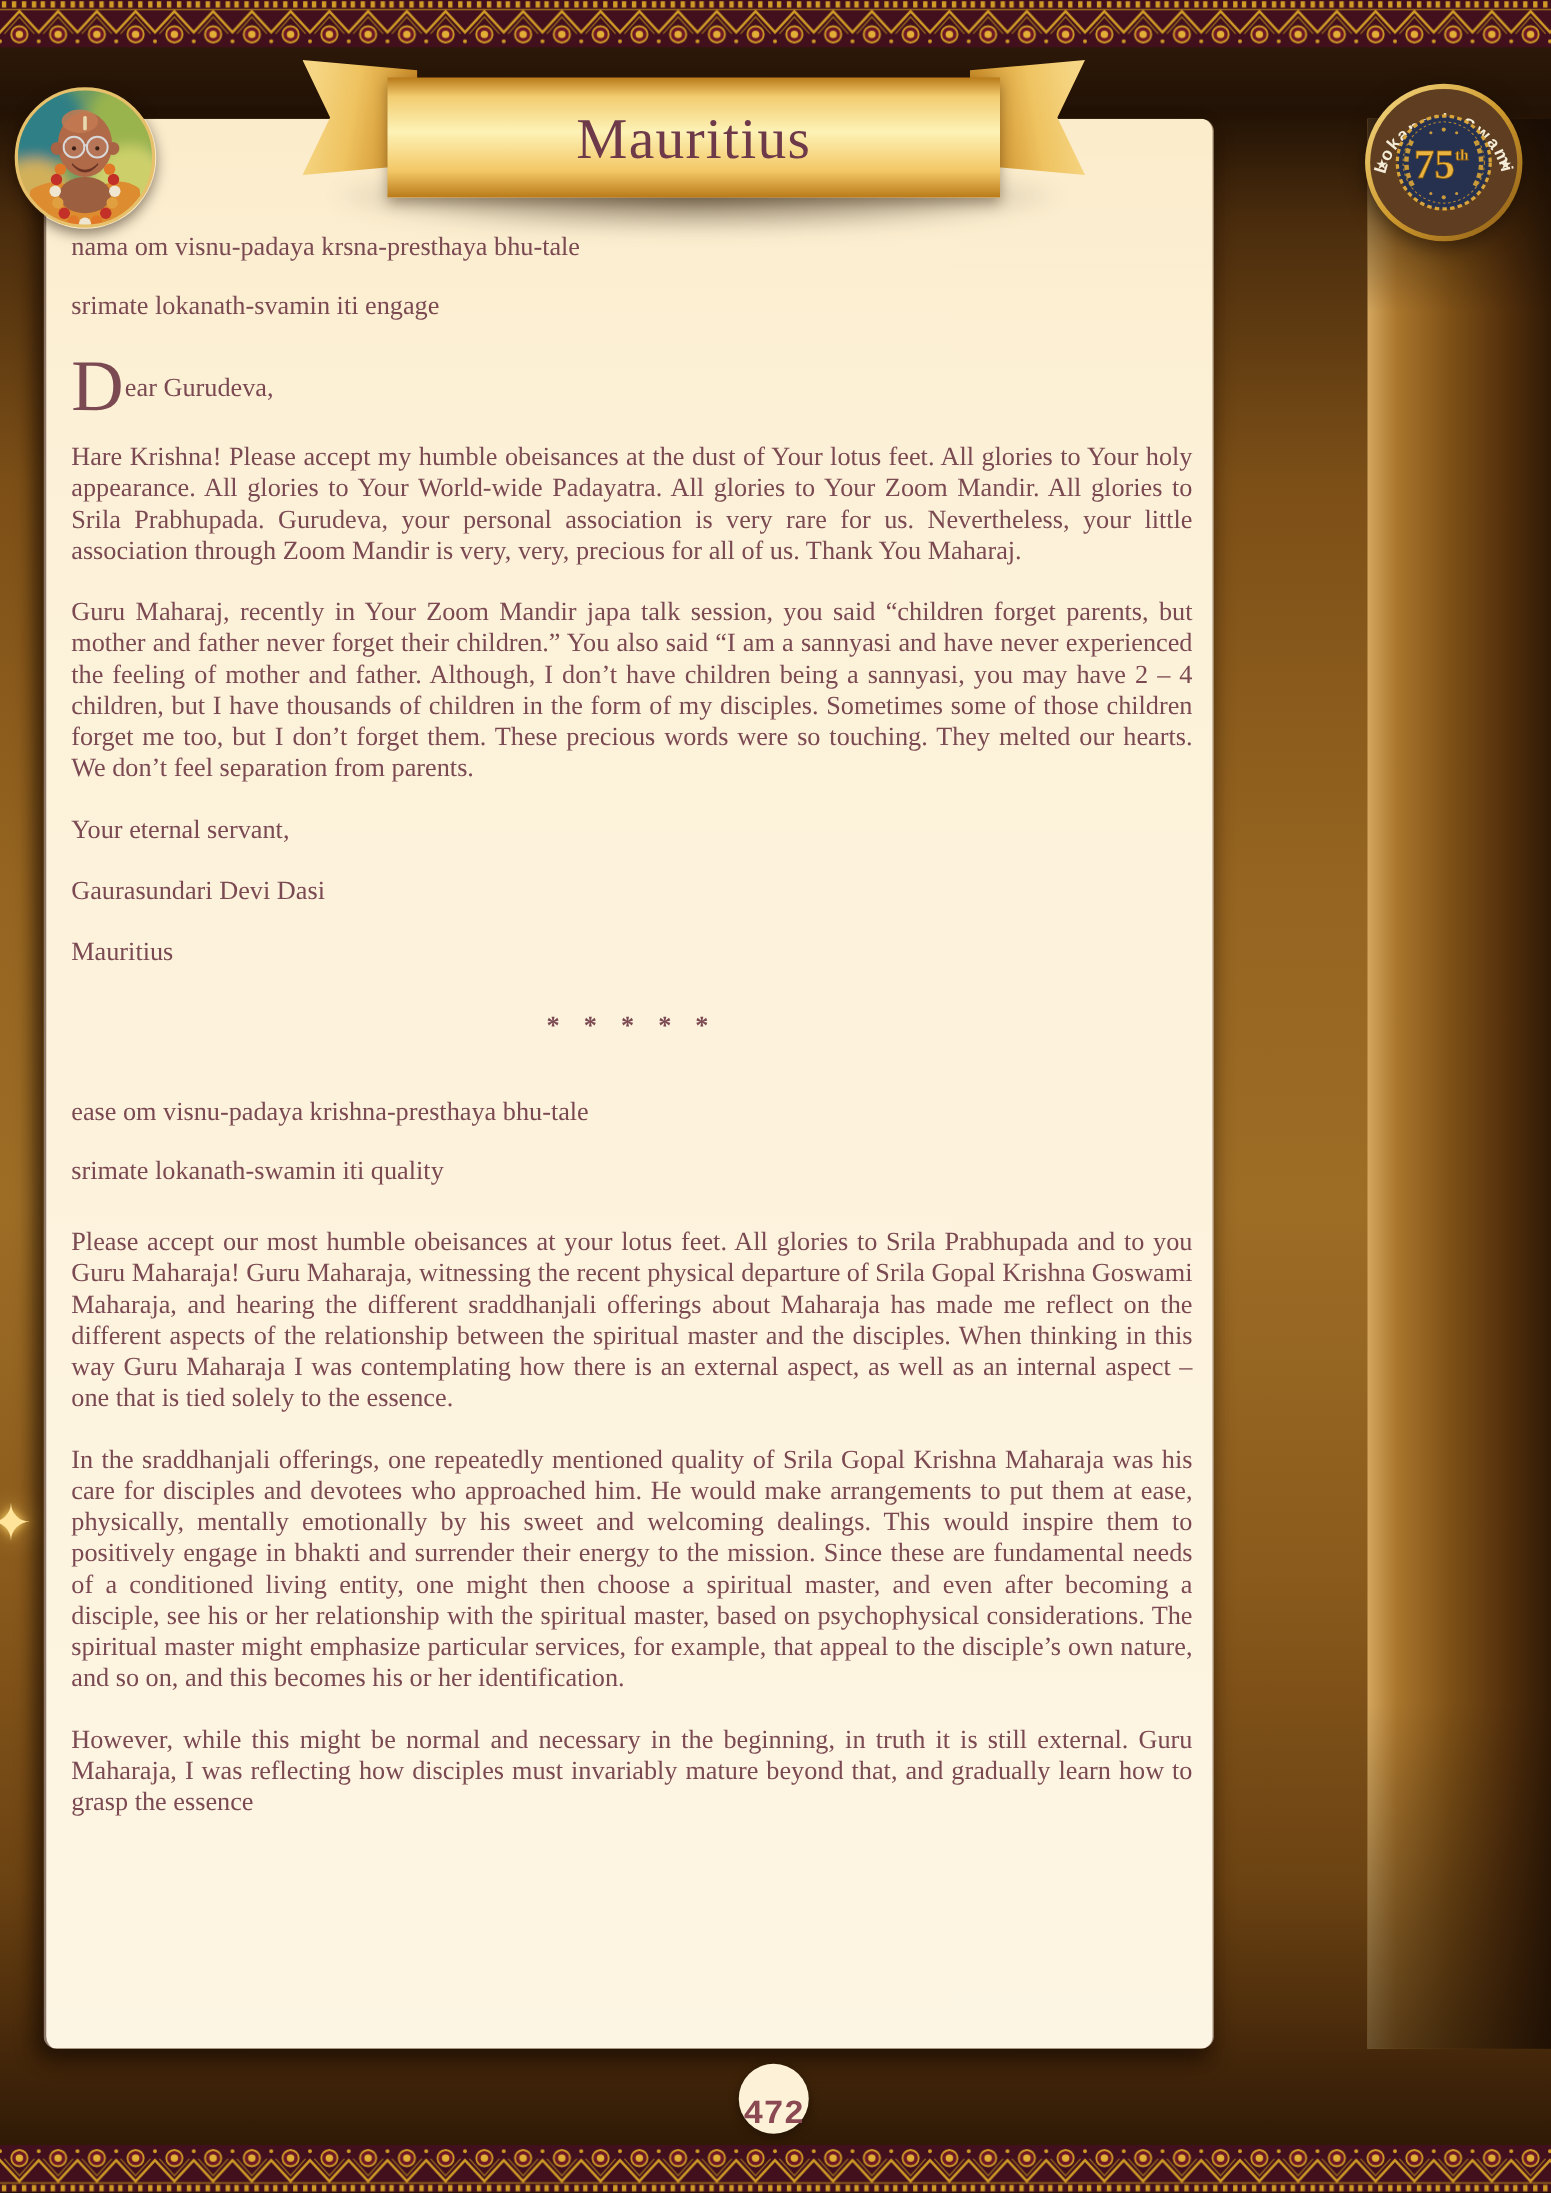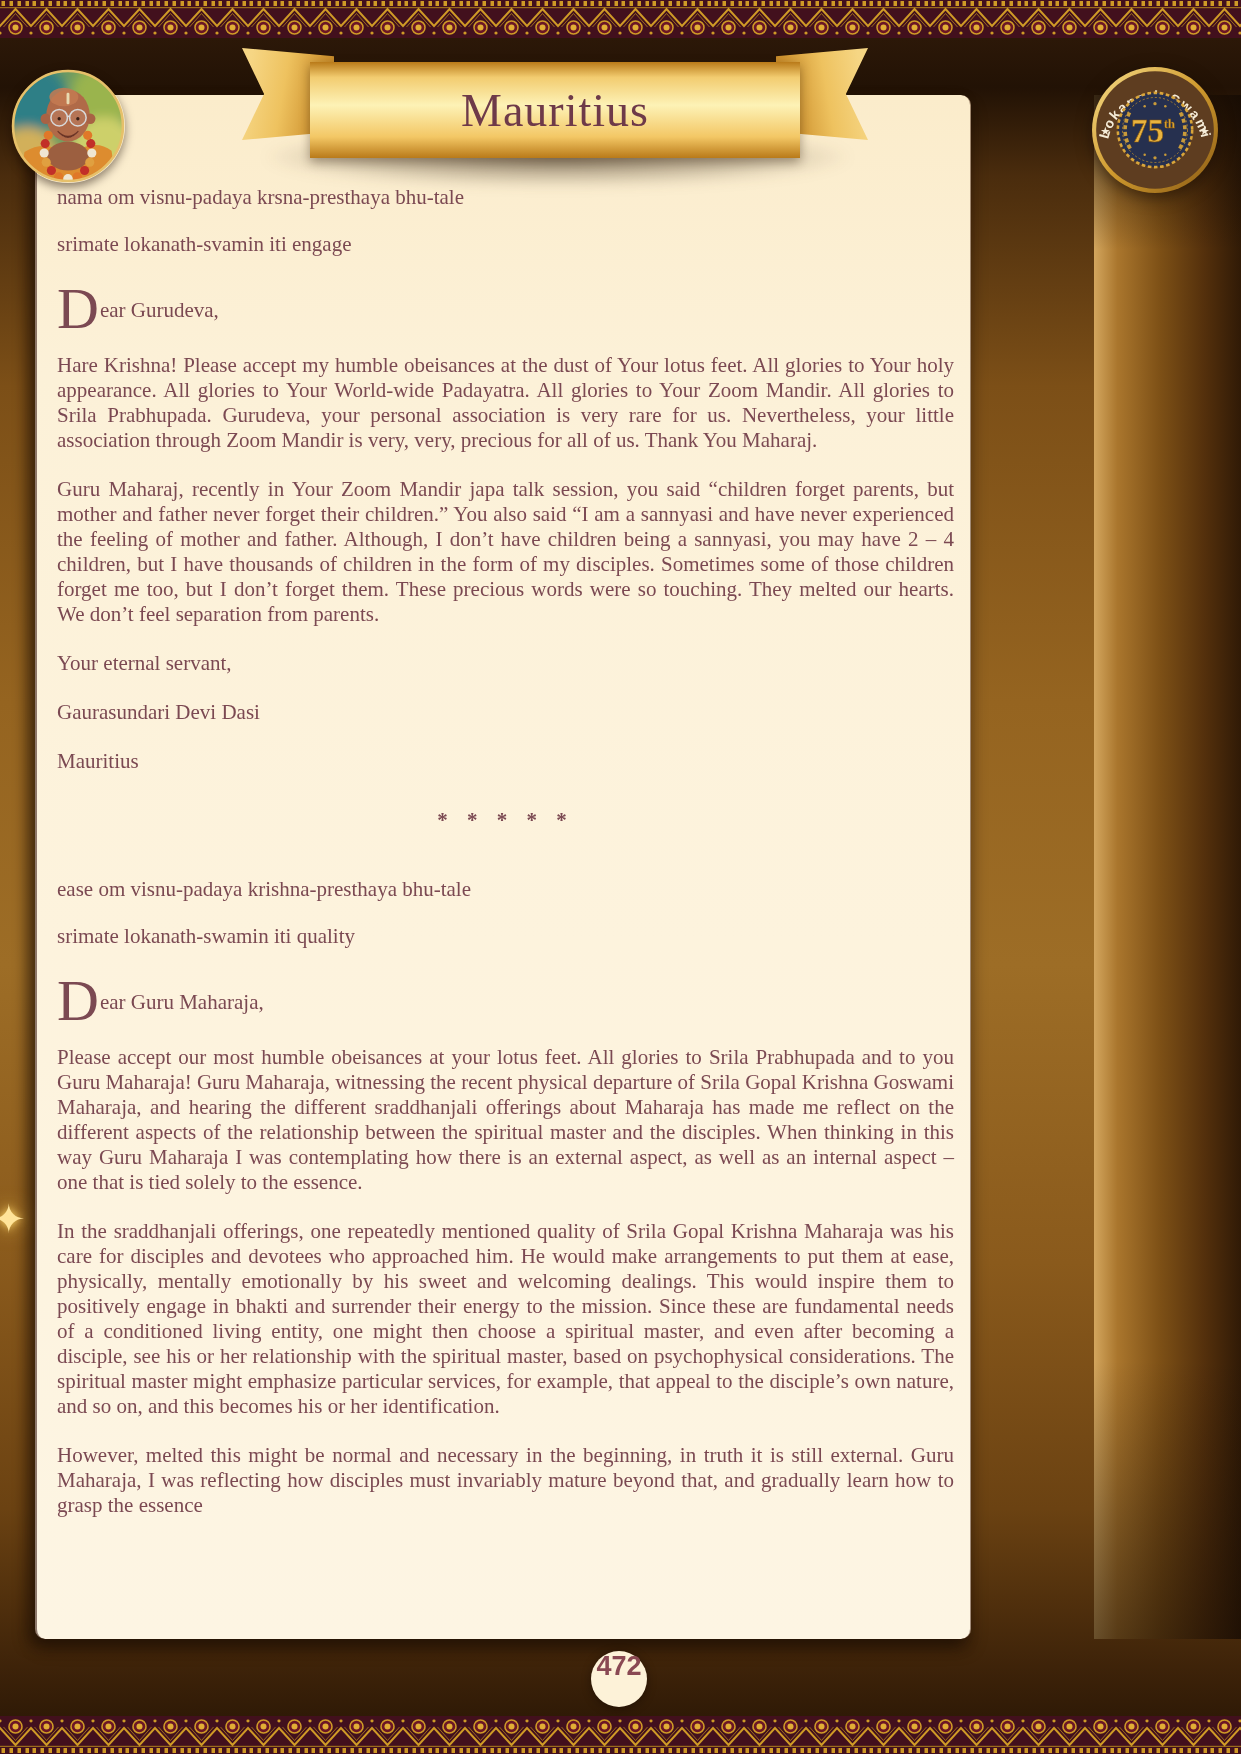--- a/index.html
+++ b/index.html
@@ -73,23 +73,23 @@
   }
   
   .photo{position:absolute;left:11px;top:69px;width:114px;height:114px;border-radius:50%;
     box-shadow:0 4px 10px rgba(25,12,4,.5);}
   
   .badge{position:absolute;left:1091px;top:66px;width:128px;height:128px;
     filter:drop-shadow(0 4px 8px rgba(20,10,4,.55));}
   
   .page-number{
     position:absolute;left:591px;top:1651px;width:56px;height:56px;border-radius:50%;
-    background:#fdf2d8;display:flex;align-items:flex-start;justify-content:center;
+    background:#fdf2d8;display:flex;align-items:flex-end;justify-content:center;
     box-shadow:0 2px 8px rgba(20,10,4,.5);
-    font-family:Liberation Sans, sans-serif;font-weight:bold;font-size:27px;color:#8a4953;
+    font-family:Liberation Mono, monospace;font-weight:bold;font-size:27px;color:#8a4953;
   }
   
   .sparkle{
     position:absolute;left:-8px;top:1196px;font-size:40px;color:#ffe49a;
     text-shadow:0 0 8px #ffd86b,0 0 22px rgba(255,205,90,.8);
     font-family:"DejaVu Sans", sans-serif;
   }
 </style>
 </head>
 <body>
@@ -135,24 +135,23 @@
       <p class="closing-line">Your eternal servant,</p>
       <p class="closing-line">Gaurasundari Devi Dasi</p>
       <p class="closing-line">Mauritius</p>
     </div>
 
     <p class="separator">* * * * *</p>
 
     <div>
       <p class="invocation">ease om visnu-padaya krishna-presthaya bhu-tale</p>
       <p class="invocation last">srimate lokanath-swamin iti quality</p>
-      <p class="salutation"><span class="dropcap">D</span><span>ear Guru Maharaja,</span></p>
       <p>Please accept our most humble obeisances at your lotus feet. All glories to Srila Prabhupada and to you Guru Maharaja! Guru Maharaja, witnessing the recent physical departure of Srila Gopal Krishna Goswami Maharaja, and hearing the different sraddhanjali offerings about Maharaja has made me reflect on the different aspects of the relationship between the spiritual master and the disciples. When thinking in this way Guru Maharaja I was contemplating how there is an external aspect, as well as an internal aspect – one that is tied solely to the essence.</p>
       <p>In the sraddhanjali offerings, one repeatedly mentioned quality of Srila Gopal Krishna Maharaja was his care for disciples and devotees who approached him. He would make arrangements to put them at ease, physically, mentally emotionally by his sweet and welcoming dealings. This would inspire them to positively engage in bhakti and surrender their energy to the mission. Since these are fundamental needs of a conditioned living entity, one might then choose a spiritual master, and even after becoming a disciple, see his or her relationship with the spiritual master, based on psychophysical considerations. The spiritual master might emphasize particular services, for example, that appeal to the disciple’s own nature, and so on, and this becomes his or her identification.</p>
-      <p>However, melted this might be normal and necessary in the beginning, in truth it is still external. Guru Maharaja, I was reflecting how disciples must invariably mature beyond that, and gradually learn how to grasp the essence</p>
+      <p>However, while this might be normal and necessary in the beginning, in truth it is still external. Guru Maharaja, I was reflecting how disciples must invariably mature beyond that, and gradually learn how to grasp the essence</p>
     </div>
   </div>
 
   <div class="banner-shadow"></div>
 
   <div class="banner">
     <div class="ribbon-tail left"></div>
     <div class="ribbon-tail right"></div>
     <div class="ribbon-band">
       <span class="ribbon-title">Mauritius</span>

